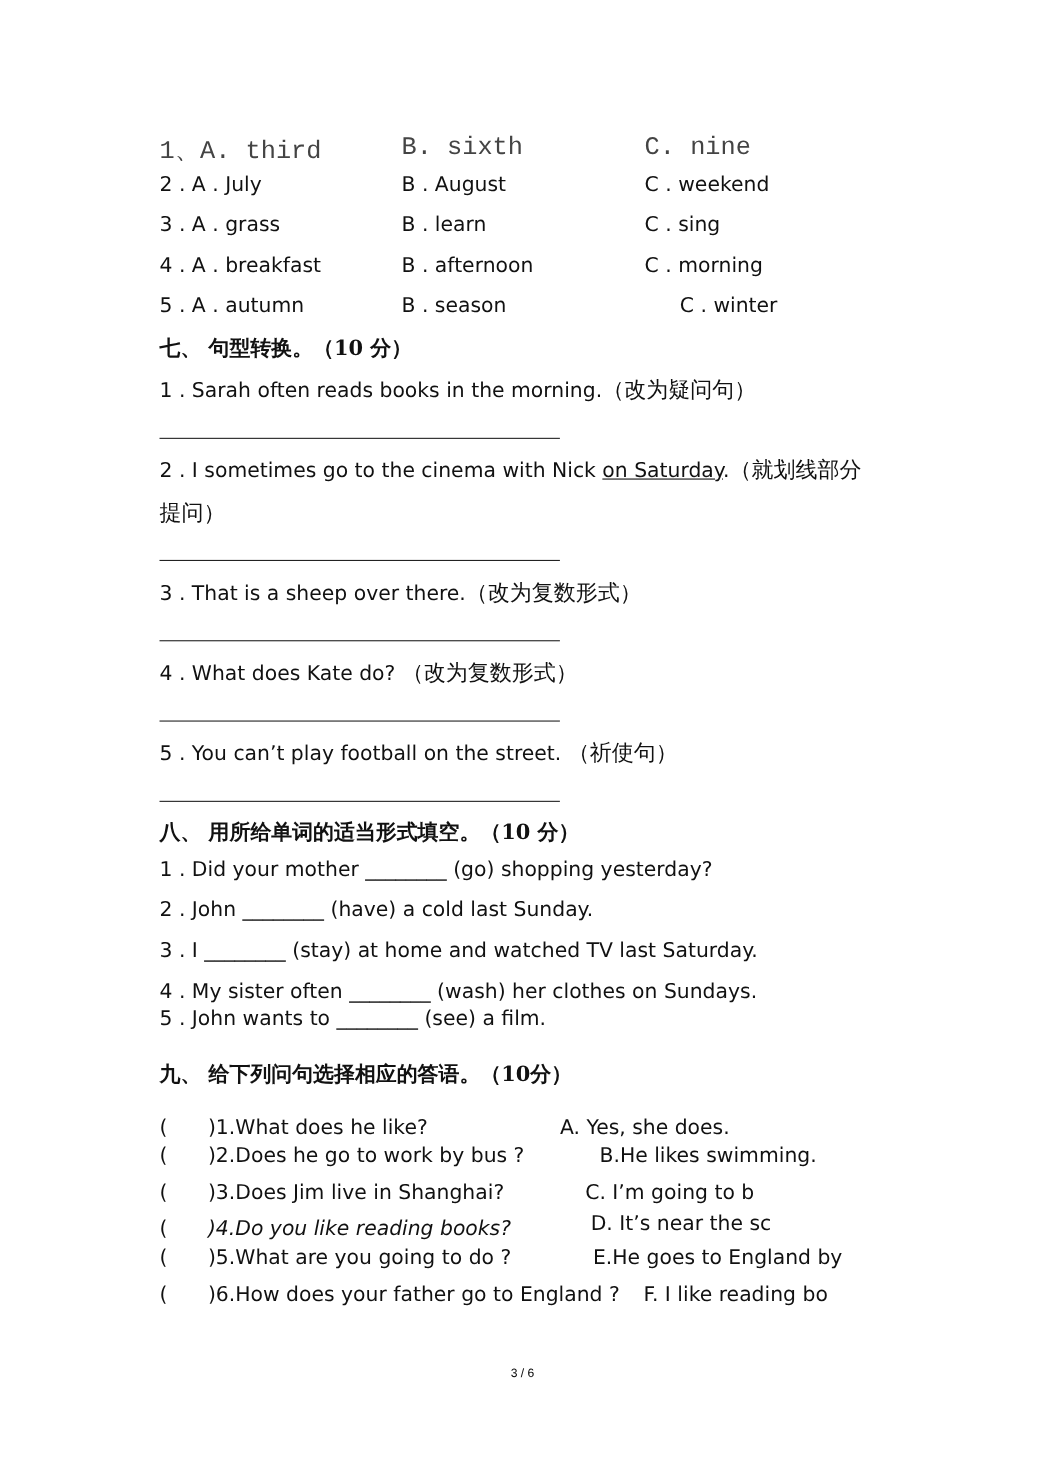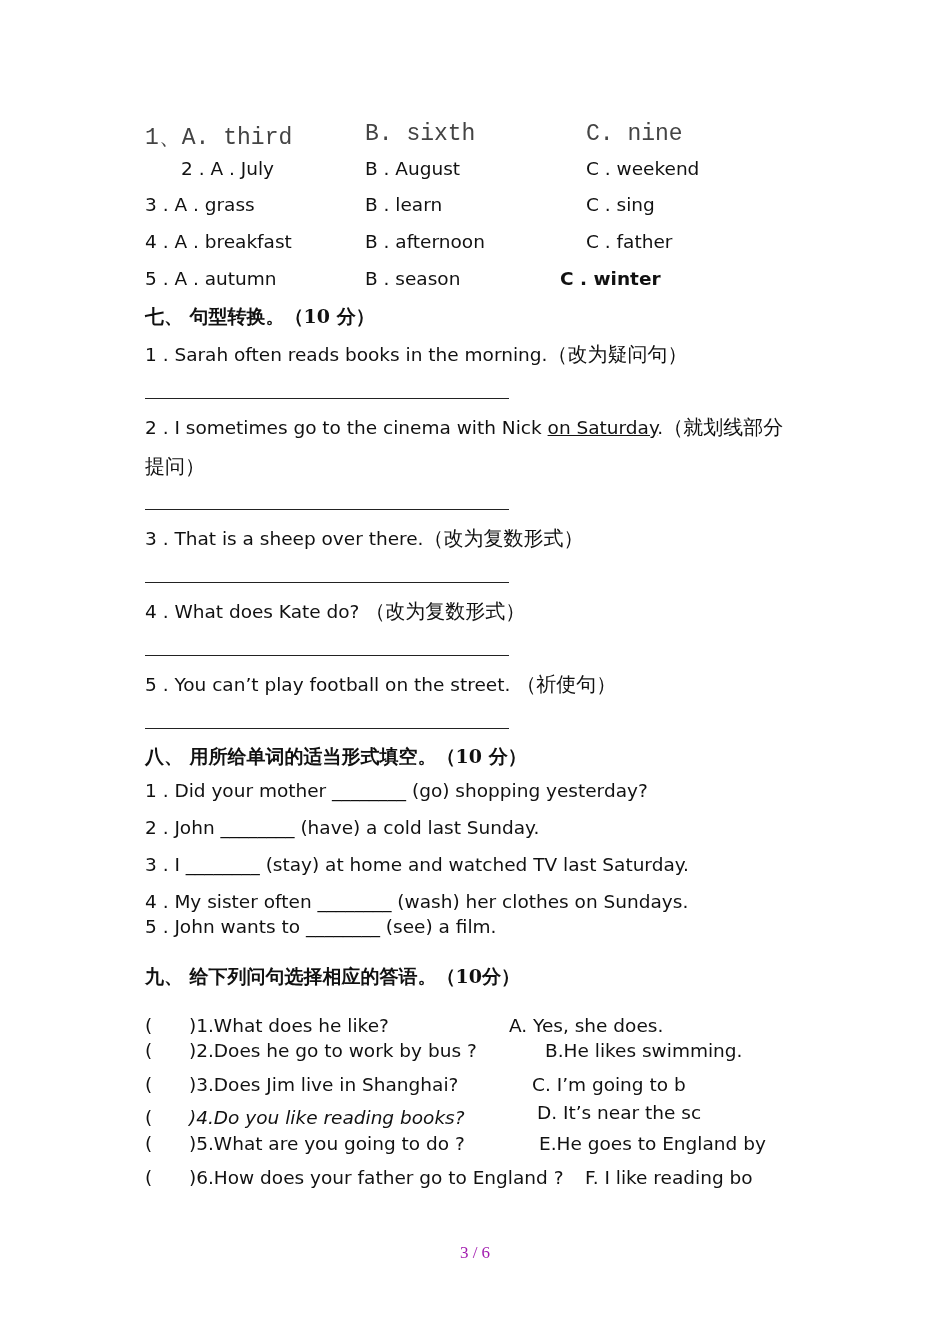--- a/index.html
+++ b/index.html
@@ -4,54 +4,54 @@
   <style>
     html, body { margin: 0; padding: 0; background: #ffffff; }
     body { width: 950px; height: 1344px; position: relative; overflow: hidden; color: #111; font-family: "DejaVu Sans", sans-serif; }
     .abs { position: absolute; white-space: nowrap; }
     .sans { font-family: "DejaVu Sans", sans-serif; font-size: 18.5px; }
     .mono { font-family: "Liberation Mono", "DejaVu Sans Mono", monospace; font-size: 23px; color: #444; }
     .head { font-family: "DejaVu Serif", serif; font-size: 19px; font-weight: bold; color: #111; }
     .hint { font-size: 20px; }
     .u { text-decoration: underline; }
     .ans-line { position: absolute; left: 145px; width: 364px; height: 0; border-top: 1.3px solid #222; }
-    .page-num { font-family: Liberation Serif, serif; font-size: 17px; color: #a21caf; }
+    .page-num { font-family: Liberation Sans, sans-serif; font-size: 11px; color: #000000; }
   </style>
 </head>
 <body>
 
 <div class="abs mono" style="left:145px; top:121px;">
   <span>1、</span><span>A. third</span>
 </div>
 <div class="abs mono" style="left:365px; top:121px;">B. sixth</div>
 <div class="abs mono" style="left:586px; top:121px;">C. nine</div>
 
-<div class="abs sans" style="left:145px; top:158px;margin-left:36px;">
+<div class="abs sans" style="left:145px; top:158px;">
   <span>2 . </span><span>A . July</span>
 </div>
 <div class="abs sans" style="left:365px; top:158px;">B . August</div>
 <div class="abs sans" style="left:586px; top:158px;">C . weekend</div>
 
 <div class="abs sans" style="left:145px; top:194px;">
   <span>3 . </span><span>A . grass</span>
 </div>
 <div class="abs sans" style="left:365px; top:194px;">B . learn</div>
 <div class="abs sans" style="left:586px; top:194px;">C . sing</div>
 
 <div class="abs sans" style="left:145px; top:231px;">
   <span>4 . </span><span>A . breakfast</span>
 </div>
 <div class="abs sans" style="left:365px; top:231px;">B . afternoon</div>
-<div class="abs sans" style="left:586px; top:231px;">C . father</div>
+<div class="abs sans" style="left:586px; top:231px;">C . morning</div>
 
 <div class="abs sans" style="left:145px; top:268px;text-align:right;">
   <span>5 . </span><span>A . autumn</span>
 </div>
 <div class="abs sans" style="left:365px; top:268px;">B . season</div>
-<div class="abs sans" style="left:560px; top:268px;font-weight:bold;">C . winter</div>
+<div class="abs sans" style="left:618px; top:268px;">C . winter</div>
 
 <div class="abs head" style="left:145px; top:304px;">七、  句型转换。（10 分）</div>
 
 <div class="abs sans" style="left:145px; top:341px;">
   <span>1 . Sarah often reads books in the morning.</span><span class="hint">（改为疑问句）</span>
 </div>
 <div class="ans-line" style="top:398px;"></div>
 
 <div class="abs sans" style="left:145px; top:414px;">
   <span>2 . I sometimes go to the cinema with Nick </span><span class="u">on Saturday</span><span>.</span><span class="hint">（就划线部分</span>

